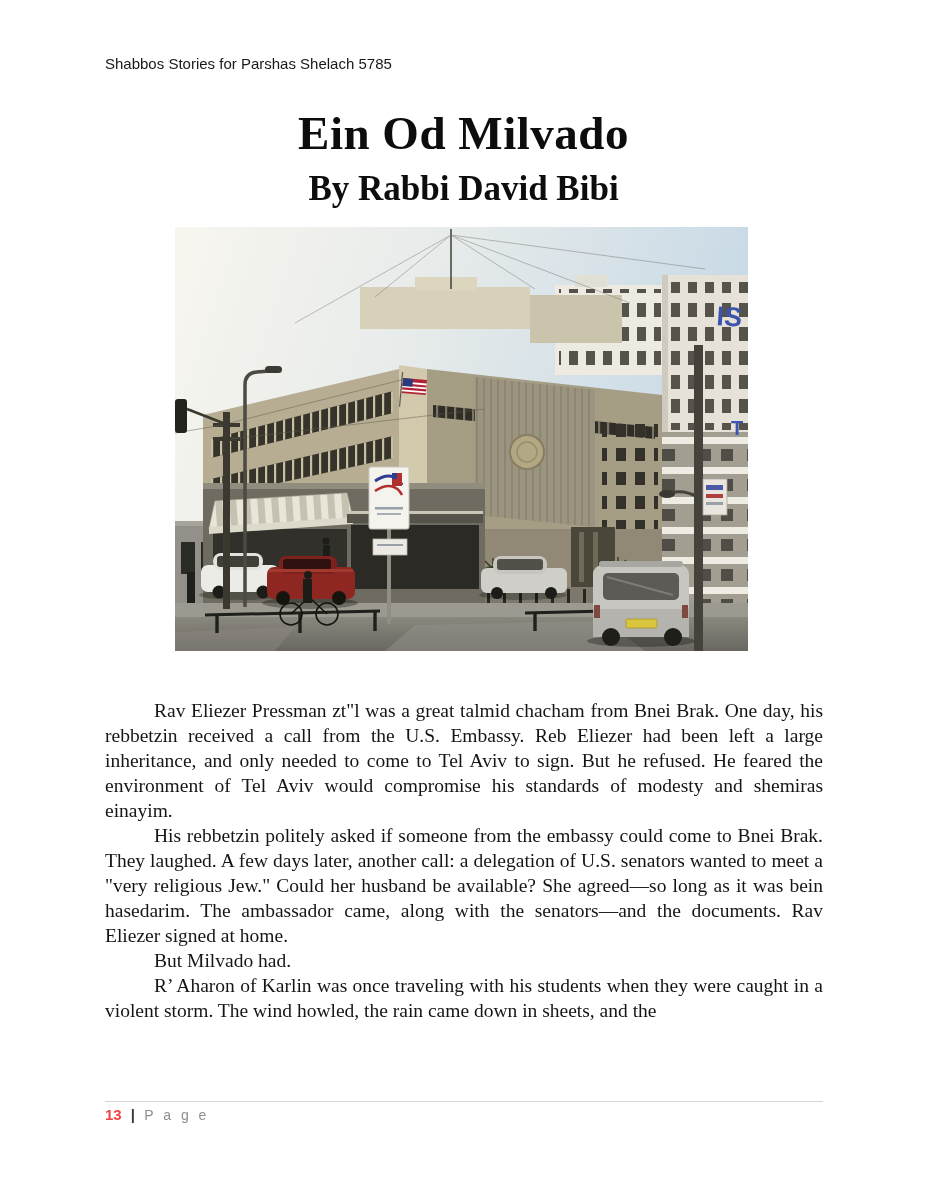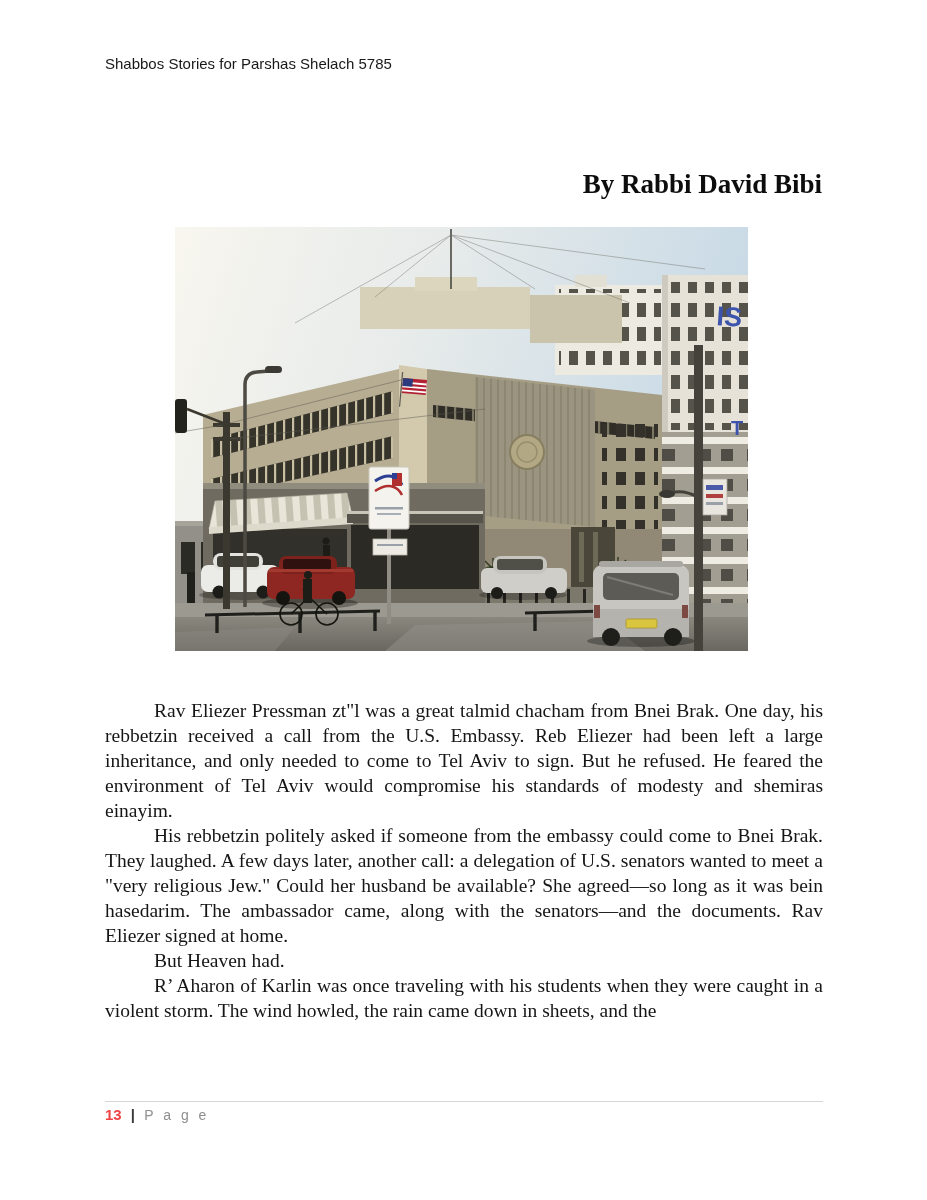--- a/index.html
+++ b/index.html
@@ -2,22 +2,22 @@
 <html><head>
 <meta charset="utf-8">
 <style>
   html,body{margin:0;padding:0;background:#ffffff;}
   .page{position:relative;width:927px;height:1200px;background:#ffffff;overflow:hidden;
         font-family:"Liberation Serif",serif;color:#151515;}
   .hdr{position:absolute;left:105px;top:55px;width:717px;
        font-family:"Liberation Sans",sans-serif;font-size:15px;color:#191919;}
   .title{position:absolute;left:105px;top:106px;width:717px;text-align:center;
          font-size:47px;font-weight:bold;letter-spacing:.5px;color:#0d0d0d;}
-  .subtitle{position:absolute;left:105px;top:169px;width:717px;text-align:right;
-            font-size:27px;font-weight:bold;color:#0d0d0d;}
+  .subtitle{position:absolute;left:105px;top:169px;width:717px;text-align:center;
+            font-size:35px;font-weight:bold;color:#0d0d0d;}
   .photo{position:absolute;left:175px;top:227px;width:573px;height:424px;}
   .photo svg{display:block;width:100%;height:100%;}
   .caption{position:absolute;left:105px;top:652px;width:717px;text-align:center;
            font-size:19px;font-weight:bold;color:#0d0d0d;}
   .bodytext{position:absolute;left:105px;top:698px;width:718px;
             font-size:19.5px;line-height:25px;text-align:justify;}
   .bodytext p{margin:0;text-indent:49px;}
   .bodytext p.gap{}
   .foot-rule{position:absolute;left:105px;top:1101px;width:718px;height:1px;
              background:#d6d6d6;}
@@ -27,20 +27,21 @@
   .footer .sep{font-weight:bold;color:#3a3a3a;margin:0 5px;}
   .footer .lbl{color:#8f8f8f;font-size:14px;letter-spacing:3px;}
 </style>
 </head>
 <body>
 
 <div class="page">
 
   <div class="hdr">Shabbos Stories for Parshas Shelach 5785</div>
 
+  <h1 class="title" style="margin:0">Ein Od Milvado</h1>
   <h2 class="subtitle" style="margin:0">By Rabbi David Bibi</h2>
 
   <figure class="photo" style="margin:0">
   <svg viewBox="0 0 573 424" xmlns="http://www.w3.org/2000/svg">
     <defs>
       <linearGradient id="skyG" x1="0" y1="0" x2="1" y2="0.25">
         <stop offset="0" stop-color="#f8f6ef"></stop>
             <stop offset="0.45" stop-color="#e7ebea"></stop>
             <stop offset="1" stop-color="#c7d9e6"></stop>
       </linearGradient>
@@ -301,21 +302,21 @@
       <rect x="531" y="267" width="17" height="4" fill="#b04040"></rect>
       <rect x="531" y="275" width="17" height="3" fill="#9aa0a8"></rect>
     </g>
   </svg>
   </figure>
 
 
   <div class="bodytext">
     <p>Rav Eliezer Pressman zt"l was a great talmid chacham from Bnei Brak. One day, his rebbetzin received a call from the U.S. Embassy. Reb Eliezer had been left a large inheritance, and only needed to come to Tel Aviv to sign. But he refused. He feared the environment of Tel Aviv would compromise his standards of modesty and shemiras einayim.</p>
     <p>His rebbetzin politely asked if someone from the embassy could come to Bnei Brak. They laughed. A few days later, another call: a delegation of U.S. senators wanted to meet a "very religious Jew." Could her husband be available? She agreed—so long as it was bein hasedarim. The ambassador came, along with the senators—and the documents. Rav Eliezer signed at home.</p>
-    <p>But Heaven had.</p>
+    <p>But Milvado had.</p>
     <p class="gap">R’ Aharon of Karlin was once traveling with his students when they were caught in a violent storm. The wind howled, the rain came down in sheets, and the</p>
   </div>
 
   <div class="foot-rule"></div>
   <div class="footer">
     <span class="num">13</span>
     <span class="sep">|</span>
     <span class="lbl">P a g e</span>
   </div>
 

